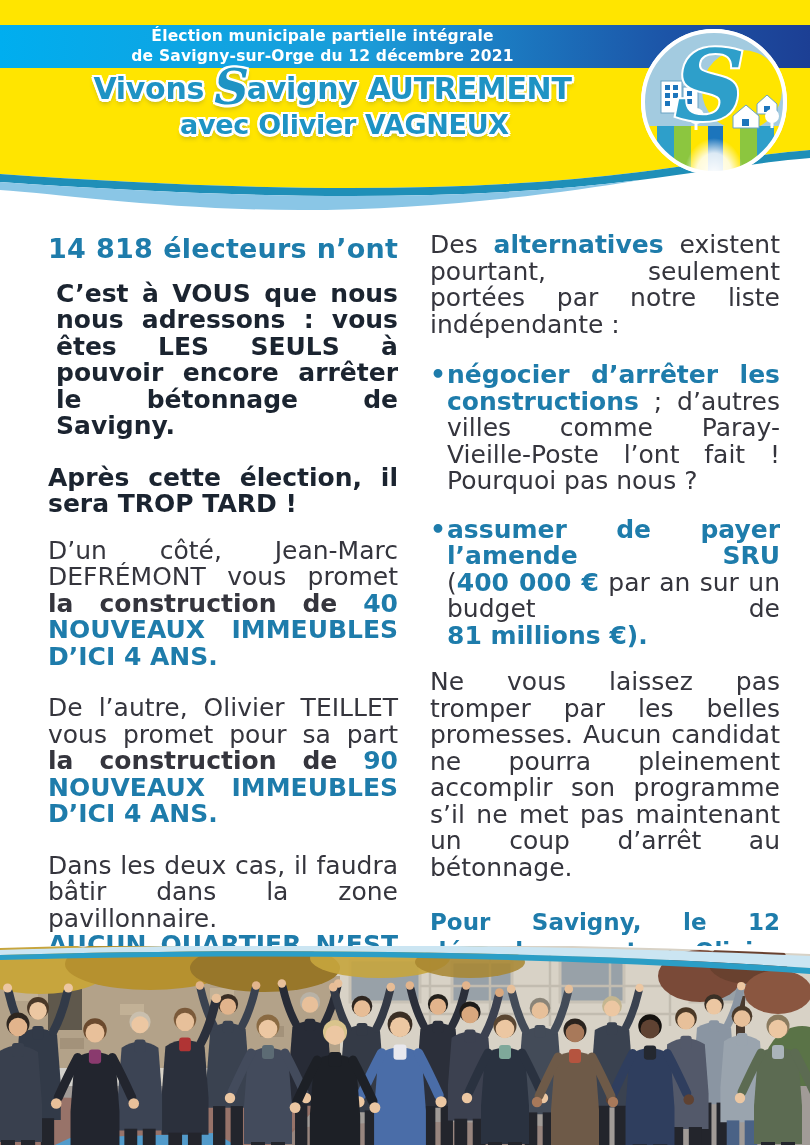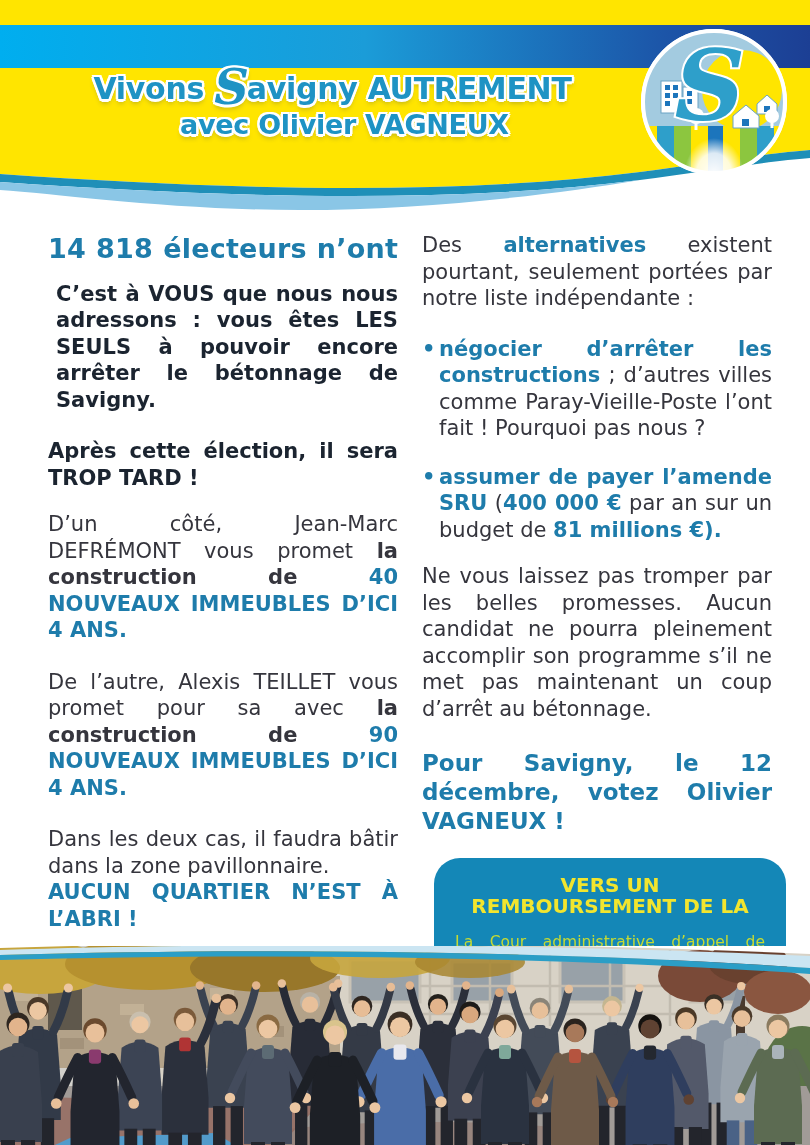--- a/index.html
+++ b/index.html
@@ -16,25 +16,25 @@
         text-shadow:-2px -2px 0 #fff,2px -2px 0 #fff,-2px 2px 0 #fff,2px 2px 0 #fff,
                     0 -2.5px 0 #fff,0 2.5px 0 #fff,-2.5px 0 0 #fff,2.5px 0 0 #fff,0 4px 5px rgba(40,60,90,.35);}
   .mh1{font-size:30px;line-height:38px;letter-spacing:-.3px;}
   .mh2{font-size:27px;line-height:33px;letter-spacing:-.3px;margin-left:24px;}
   .bigS{font-family:"DejaVu Serif","Liberation Serif",serif;font-style:italic;font-size:48px;
         vertical-align:-5px;letter-spacing:-2px;}
   .badge{position:absolute;top:24px;right:20px;z-index:3;}
   .hdr-wave{position:absolute;left:0;bottom:0;z-index:1;display:block;}
   
   .content{position:relative;box-sizing:border-box;width:810px;height:731px;
-           padding:17px 38px 0 48px;display:flex;gap:24px;background:#fff;}
+           padding:17px 38px 0 48px;display:flex;gap:32px;background:#fff;}
   .col{width:350px;flex:0 0 350px;}
   .headline{color:#1E7CAB;font-weight:bold;font-size:27px;line-height:34.5px;letter-spacing:.2px;}
   .headline div{text-align:justify;text-align-last:justify;}
-  p{margin:0;font-size:21px;line-height:26.5px;color:#35353D;text-align:justify;}
+  p{margin:0;font-size:25px;line-height:26.5px;color:#35353D;text-align:justify;}
   .b{font-weight:bold;}
   .navy{color:#1B2430;font-weight:bold;}
   .blue{color:#1E7CAB;font-weight:bold;}
   .mt-intro{margin-top:14px;margin-left:8px;}
   .mt{margin-top:25px;}
   .mt-big{margin-top:20px;}
   .bullets{margin-top:24px;}
   .bullet{position:relative;padding-left:17px;margin-top:22px;}
   .bullet .dot{position:absolute;left:0;top:0;color:#1E7CAB;font-weight:bold;}
   .cta{margin-top:27px;color:#1E7CAB;font-weight:bold;font-size:23px;line-height:29px;}
@@ -48,20 +48,22 @@
   .photo svg{display:block;}
 </style>
 </head>
 <body>
 
 <div class="page">
 
   <div class="header">
     <div class="band"></div>
     <div class="band-text">
+      <div>Élection municipale partielle intégrale</div>
+      <div>de Savigny-sur-Orge du 12 décembre 2021</div>
     </div>
 
     <div class="masthead">
       <div class="mh1"><span>Vivons </span><span class="bigS">S</span><span>avigny AUTREMENT</span></div>
       <div class="mh2">avec Olivier VAGNEUX</div>
     </div>
 
     <svg class="badge" width="152" height="168" viewBox="0 0 152 168">
       <defs>
         <clipPath id="cclip">
@@ -136,21 +138,21 @@
       <div class="headline">
         <div>14&nbsp;818 électeurs n’ont</div>
       </div>
 
       <p class="navy mt-intro">C’est à VOUS que nous nous adressons&nbsp;: vous êtes LES SEULS à pouvoir encore arrêter le bétonnage de Savigny.</p>
 
       <p class="navy mt">Après cette élection, il sera TROP TARD&nbsp;!</p>
 
       <p class="mt-big"><span>D’un côté, Jean-Marc DEFRÉMONT vous promet </span><span class="b">la construction de </span><span class="blue">40 NOUVEAUX IMMEUBLES D’ICI 4 ANS.</span></p>
 
-      <p class="mt"><span>De l’autre, Alexis TEILLET vous promet pour sa avec </span><span class="b">la construction de </span><span class="blue">90 NOUVEAUX IMMEUBLES D’ICI 4 ANS.</span></p>
+      <p class="mt"><span>De l’autre, Olivier TEILLET vous promet pour sa part </span><span class="b">la construction de </span><span class="blue">90 NOUVEAUX IMMEUBLES D’ICI 4 ANS.</span></p>
 
       <p class="mt"><span>Dans les deux cas, il faudra bâtir dans la zone pavillonnaire.</span><br><span class="blue">AUCUN QUARTIER N’EST À L’ABRI&nbsp;!</span></p>
 
       <p class="mt-big"><span>Poursuivre le bétonnage, c’est voir </span><span class="b">augmenter vos impôts</span><span> pour financer les équipements et les services publics dont les nouveaux habitants auront besoin.</span></p>
 
       <p class="mt"><span>C’est </span><span class="b">rajouter aux problèmes du quotidien&nbsp;:</span></p>
     </div>
 
     <div class="col">
       <p><span>Des </span><span class="blue">alternatives</span><span> existent pourtant, seulement portées par notre liste indépendante&nbsp;:</span></p>

